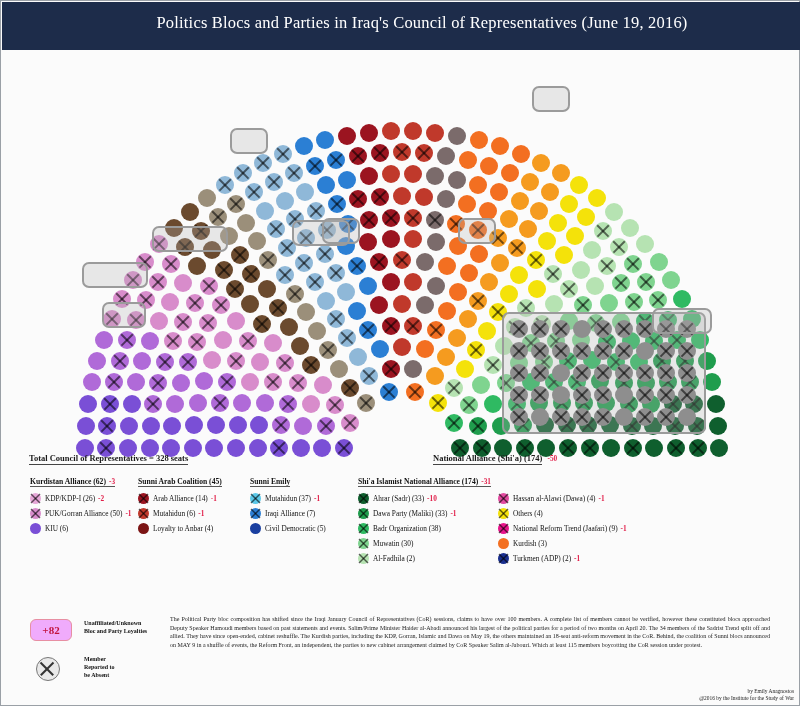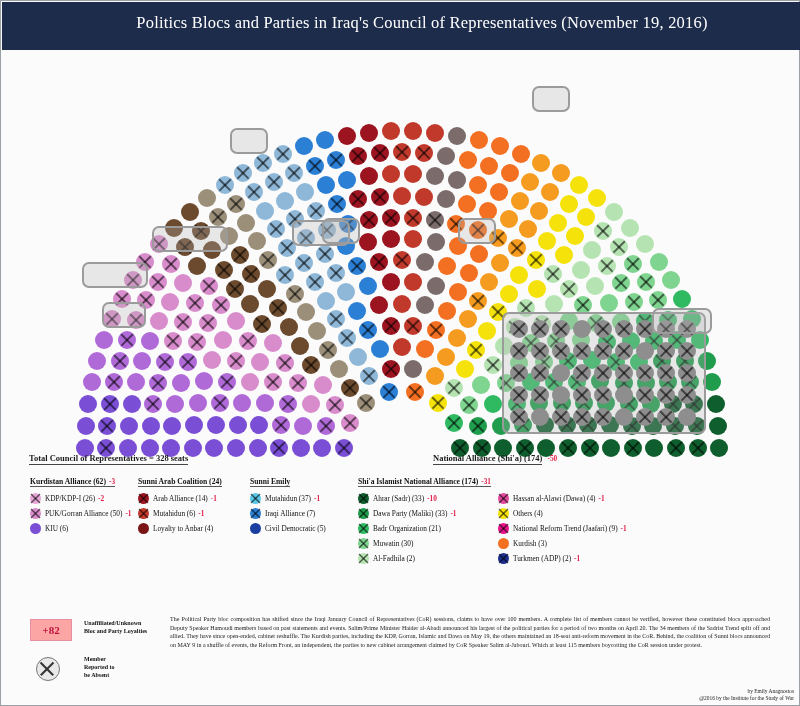--- a/index.html
+++ b/index.html
@@ -83,21 +83,21 @@
   }
   .lrow .txt{font-size:7.3px;color:#111;}
   .chg{color:#e11d48;font-weight:bold;margin-left:3px;font-size:7.3px;}
   
   #notes{
     position:absolute;left:1px;top:604px;width:798px;height:101px;
     font-size:6px;color:#1c1c1c;
   }
   #plus82{
     position:absolute;left:28px;top:14px;width:40px;height:20px;
-    background:#fca5a5;border:1px solid #e78fa2;border-radius:0;
+    background:#f0abfc;border:1px solid #e78fa2;border-radius:6px;
     display:flex;align-items:center;justify-content:center;
     color:#c1123c;font-weight:bold;font-size:11px;
   }
   #xkey{
     position:absolute;left:34px;top:52px;width:22px;height:22px;
     border-radius:50%;background:#e9e9e9;border:1px solid #777;
   }
   #xkey::before,#xkey::after{
     content:"";position:absolute;left:1px;top:9.5px;width:18px;height:1.6px;background:#333;
   }
@@ -115,21 +115,21 @@
     font-size:5.4px;line-height:7px;color:#222;
   }
   .tiny{font-size:5.4px;}
 </style>
 </head>
 <body>
 
 <div id="frame">
 
   <div id="header">
-    <div id="title">Politics Blocs and Parties in Iraq's Council of Representatives  (November 19, 2016)</div>
+    <div id="title">Politics Blocs and Parties in Iraq's Council of Representatives  (June 19, 2016)</div>
   </div>
 
   <div id="map">
       <div class="seat x" style="left: 333px; top: 389px; background: rgb(122, 79, 214);"></div>
       <div class="seat x" style="left: 338.7px; top: 363.8px; background: rgb(216, 140, 203);"></div>
       <div class="seat x" style="left: 354.8px; top: 343.7px; background: rgb(155, 143, 122);"></div>
       <div class="seat x" style="left: 378.1px; top: 332.5px; background: rgb(43, 127, 212);"></div>
       <div class="seat x" style="left: 403.9px; top: 332.5px; background: rgb(243, 111, 33);"></div>
       <div class="seat x" style="left: 427.2px; top: 343.7px; background: rgb(244, 226, 10);"></div>
       <div class="seat x" style="left: 443.3px; top: 363.8px; background: rgb(47, 186, 98);"></div>
@@ -562,21 +562,21 @@
               <line x1="1" y1="1" x2="10" y2="10" stroke="rgba(0,0,0,.6)" stroke-width="1.4"></line>
               <line x1="10" y1="1" x2="1" y2="10" stroke="rgba(0,0,0,.6)" stroke-width="1.4"></line>
             </svg>
           </span>
           <span class="txt">PUK/Gorran Alliance (50)</span>
           <span class="chg">-1</span>
         </div><div class="lrow">
           <span class="dot" style="background: rgb(122, 79, 214);"></span>
           <span class="txt">KIU (6)</span>
         </div></div>
-      <div class="lgroup" style="left: 136px; top: 4px;"><div class="ghead">Sunni Arab Coalition (24)</div><div class="lrow">
+      <div class="lgroup" style="left: 136px; top: 4px;"><div class="ghead">Sunni Arab Coalition (45)</div><div class="lrow">
           <span class="dot x" style="background: rgb(155, 20, 32);">
             <svg width="11" height="11" style="position:absolute;left:0;top:0">
               <line x1="1" y1="1" x2="10" y2="10" stroke="rgba(0,0,0,.6)" stroke-width="1.4"></line>
               <line x1="10" y1="1" x2="1" y2="10" stroke="rgba(0,0,0,.6)" stroke-width="1.4"></line>
             </svg>
           </span>
           <span class="txt">Arab Alliance (14)</span>
           <span class="chg">-1</span>
         </div><div class="lrow">
           <span class="dot x" style="background: rgb(192, 57, 43);">
@@ -630,21 +630,21 @@
           </span>
           <span class="txt">Dawa Party (Maliki) (33)</span>
           <span class="chg">-1</span>
         </div><div class="lrow">
           <span class="dot x" style="background: rgb(47, 186, 98);">
             <svg width="11" height="11" style="position:absolute;left:0;top:0">
               <line x1="1" y1="1" x2="10" y2="10" stroke="rgba(0,0,0,.6)" stroke-width="1.4"></line>
               <line x1="10" y1="1" x2="1" y2="10" stroke="rgba(0,0,0,.6)" stroke-width="1.4"></line>
             </svg>
           </span>
-          <span class="txt">Badr Organization (21)</span>
+          <span class="txt">Badr Organization (38)</span>
         </div><div class="lrow">
           <span class="dot x" style="background: rgb(127, 212, 143);">
             <svg width="11" height="11" style="position:absolute;left:0;top:0">
               <line x1="1" y1="1" x2="10" y2="10" stroke="rgba(0,0,0,.6)" stroke-width="1.4"></line>
               <line x1="10" y1="1" x2="1" y2="10" stroke="rgba(0,0,0,.6)" stroke-width="1.4"></line>
             </svg>
           </span>
           <span class="txt">Muwatin (30)</span>
         </div><div class="lrow">
           <span class="dot x" style="background: rgb(182, 227, 178);">

